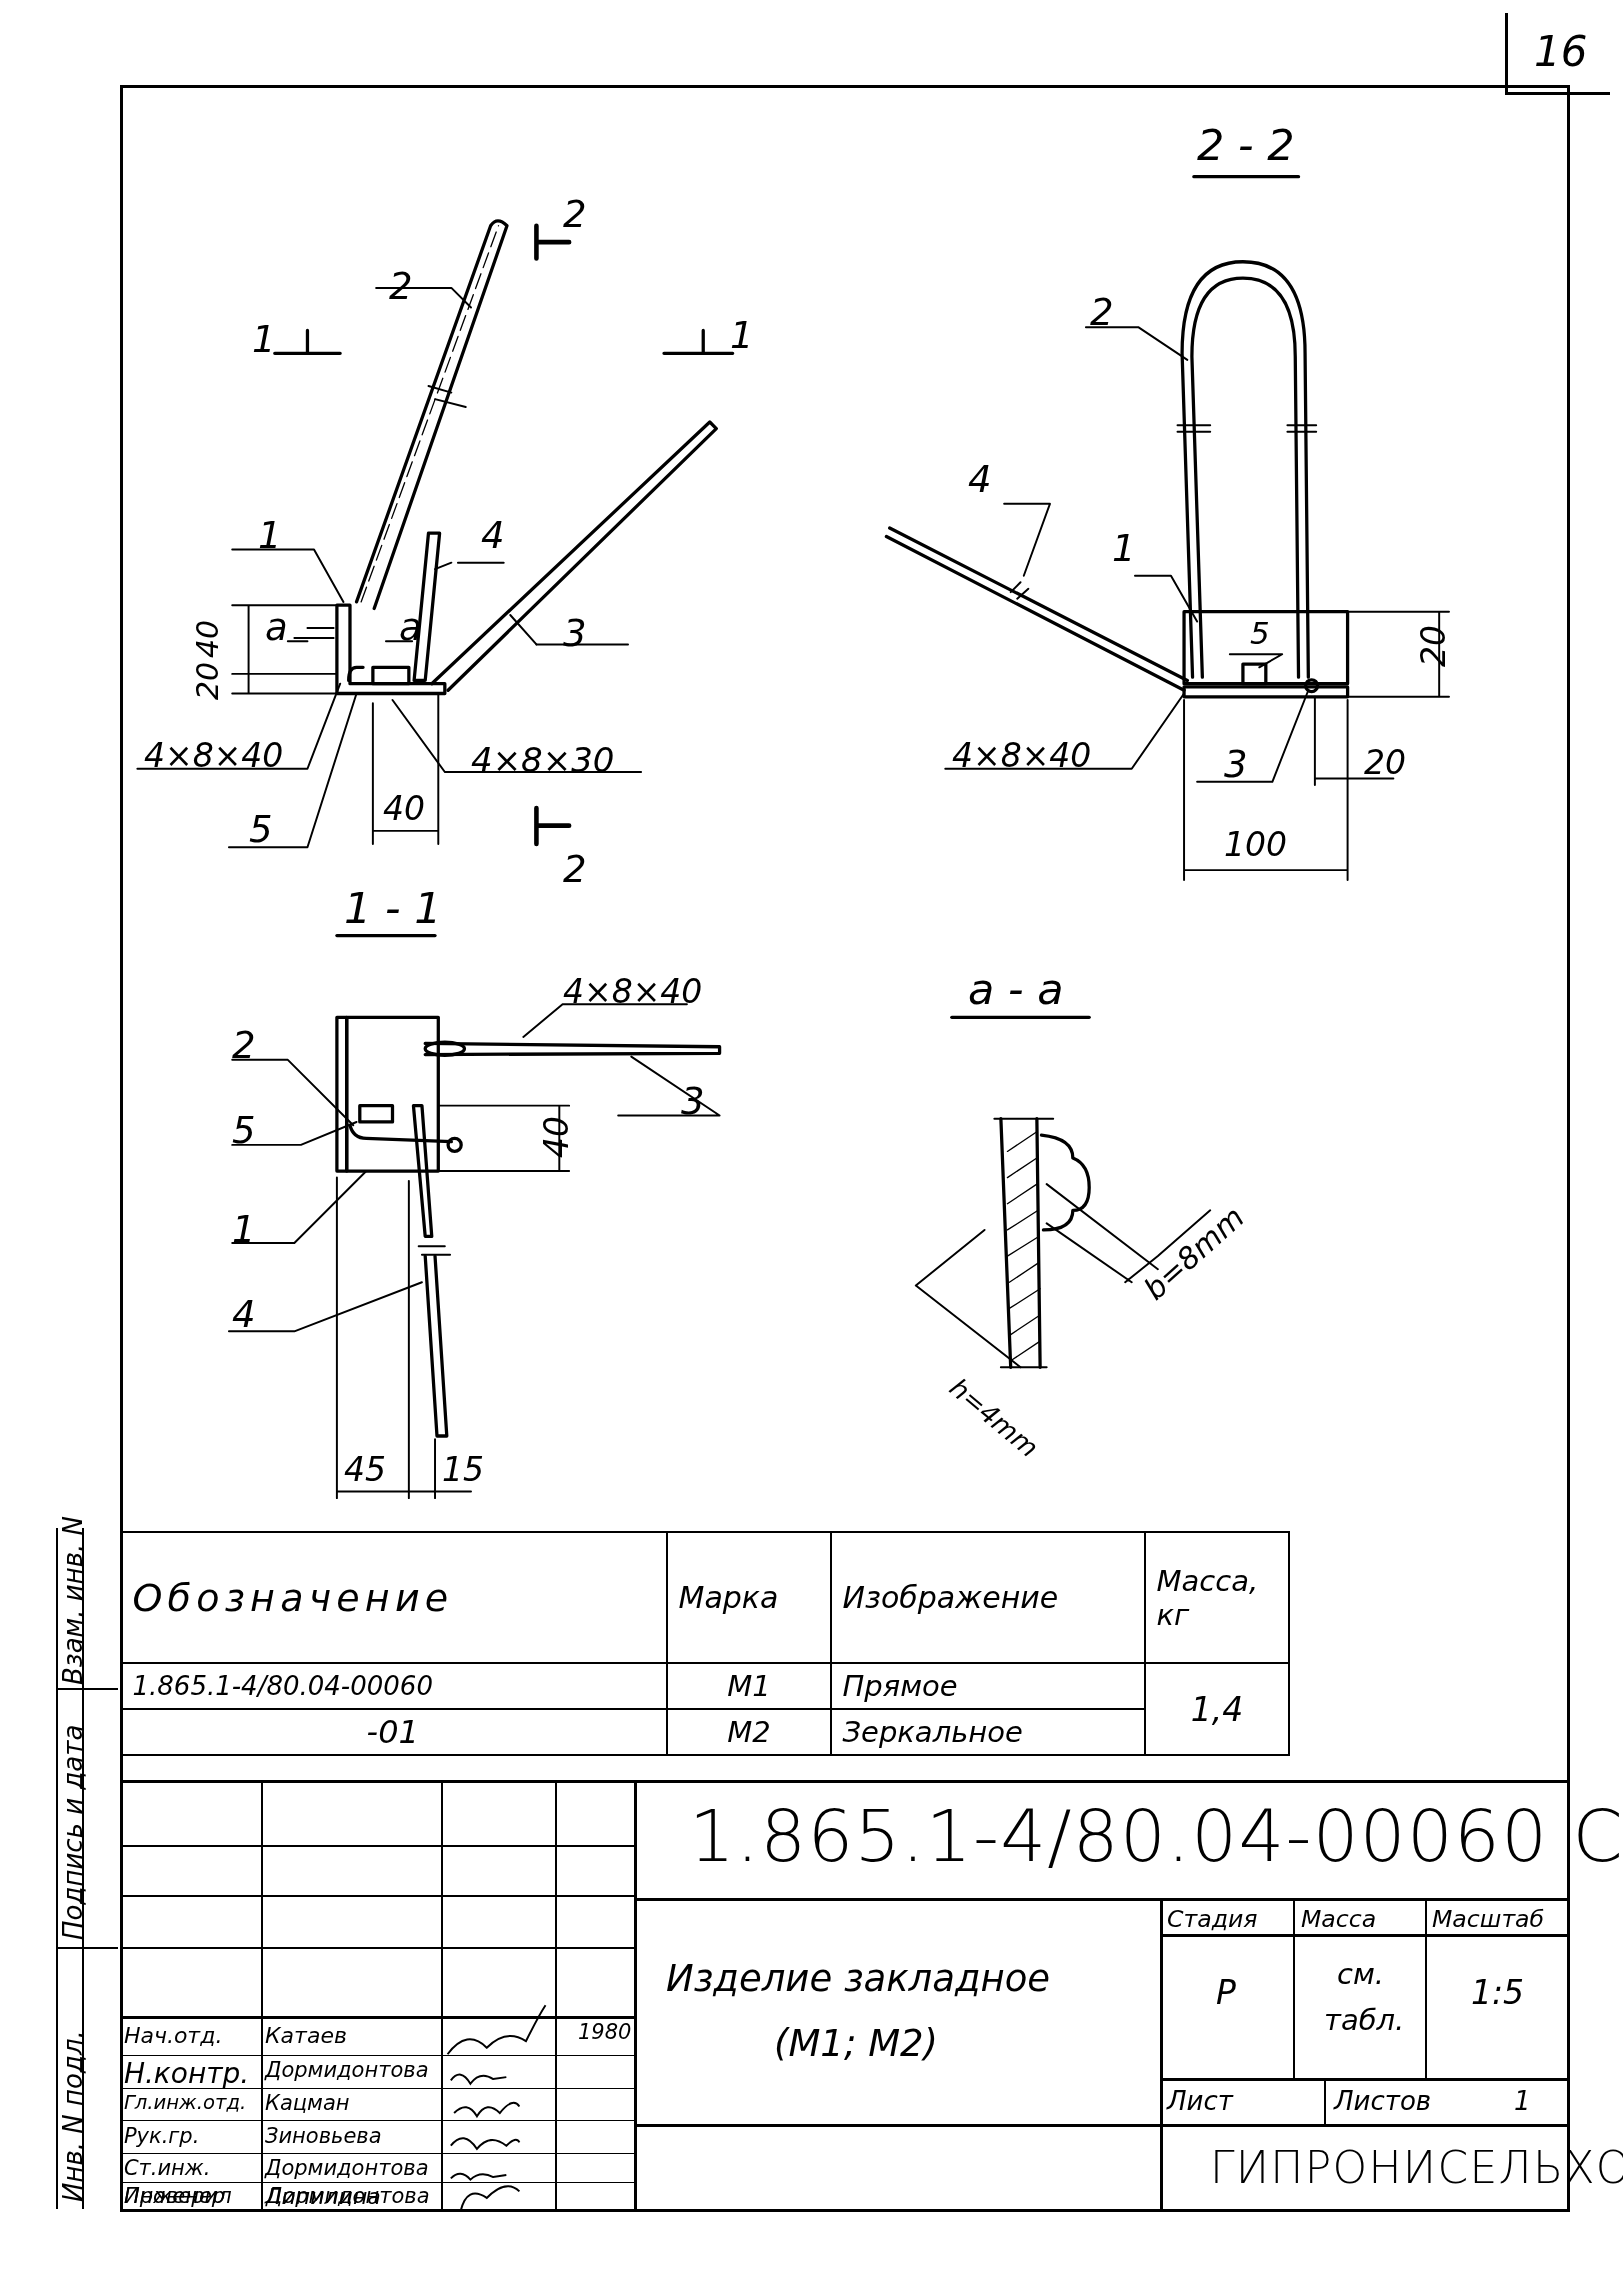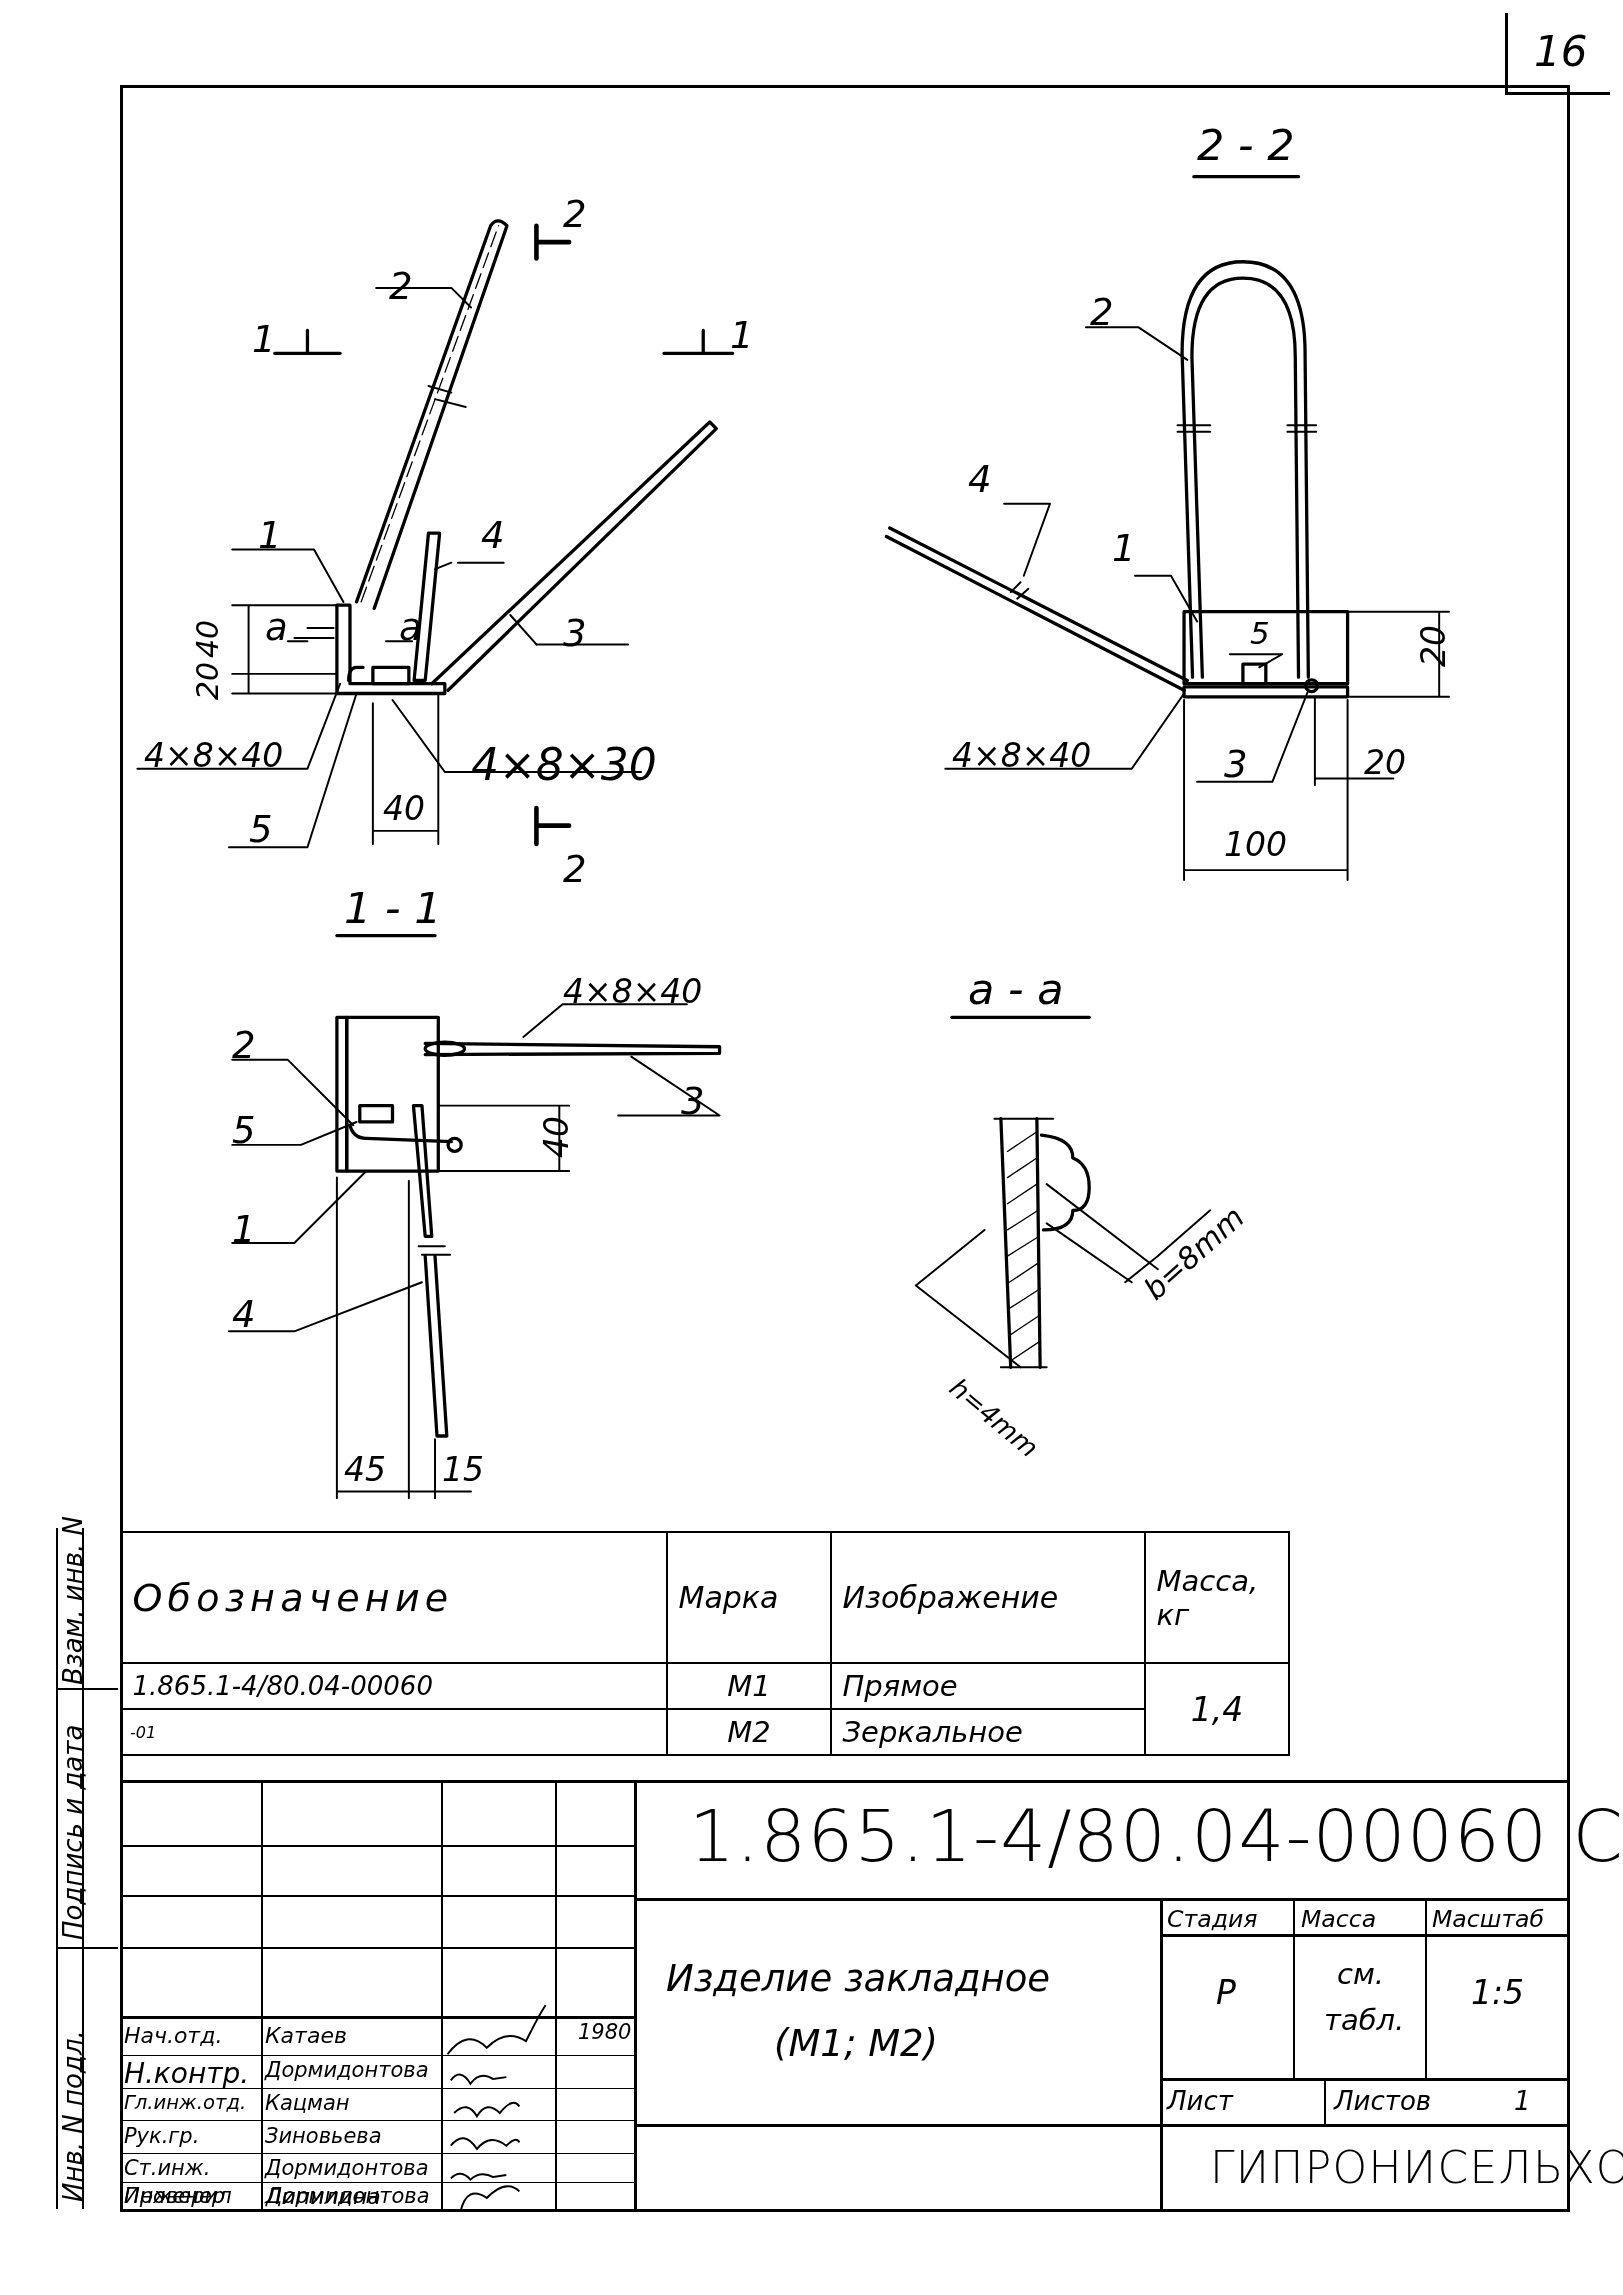--- a/index.html
+++ b/index.html
@@ -152,21 +152,21 @@
 <div class="lbl" style="left:265px;top:609px;">a</div>
 <div class="lbl" style="left:399px;top:609px;">a</div>
 <div class="lbl" style="left:389px;top:268px;">2</div>
 <div class="lbl" style="left:258px;top:517px;">1</div>
 <div class="lbl" style="left:481px;top:517px;">4</div>
 <div class="lbl" style="left:563px;top:615px;">3</div>
 <div class="lbl" style="left:249px;top:811px;">5</div>
 <div class="lbl" style="left:193px;top:700px;transform:rotate(-90deg);transform-origin:left top;font-size:30px;">20</div>
 <div class="lbl" style="left:193px;top:658px;transform:rotate(-90deg);transform-origin:left top;font-size:30px;">40</div>
 <div class="lbl" style="left:144px;top:739px;font-size:33px;">4×8×40</div>
-<div class="lbl" style="left:471px;top:743px;font-size:44px;">4×8×30</div>
+<div class="lbl" style="left:471px;top:743px;font-size:34px;">4×8×30</div>
 <div class="lbl" style="left:383px;top:792px;font-size:33px;">40</div>
 
 <div class="lbl big" style="left:1197px;top:124px;text-align:right;">2 - 2</div>
 <div class="lbl" style="left:1090px;top:294px;">2</div>
 <div class="lbl" style="left:968px;top:461px;">4</div>
 <div class="lbl" style="left:1112px;top:530px;">1</div>
 <div class="lbl" style="left:1250px;top:618px;font-size:31px;">5</div>
 <div class="lbl" style="left:1224px;top:746px;">3</div>
 <div class="lbl" style="left:952px;top:739px;font-size:33px;">4×8×40</div>
 <div class="lbl" style="left:1417px;top:667px;transform:rotate(-90deg);transform-origin:left top;font-size:33px;">20</div>
@@ -196,21 +196,21 @@
     <td style="width:314px;font-size:30px;">Изображение</td>
     <td style="width:144px;font-size:29px;border-radius:17px;">Масса, кг</td>
   </tr>
   <tr style="height:46px;">
     <td style="font-size:26px;">1.865.1-4/80.04-00060</td>
     <td style="font-size:29px;text-align:center;">М1</td>
     <td style="font-size:29px;">Прямое</td>
     <td rowspan="2" style="font-size:33px;text-align:center;">1,4</td>
   </tr>
   <tr style="height:46px;">
-    <td style="font-size:16px;text-align:left;padding-left:8px;">-01</td>
+    <td style="font-size:32px;text-align:center;padding-left:8px;">-01</td>
     <td style="font-size:29px;text-align:center;">М2</td>
     <td style="font-size:29px;">Зеркальное</td>
   </tr>
 </tbody>
   </table>
 
 <div class="tb" style="left:120px;top:1780px;width:1450px;height:432px;">
 
   <div class="grid-line" style="left:0;top:0;width:1450px;height:3.3px;"></div>
 

